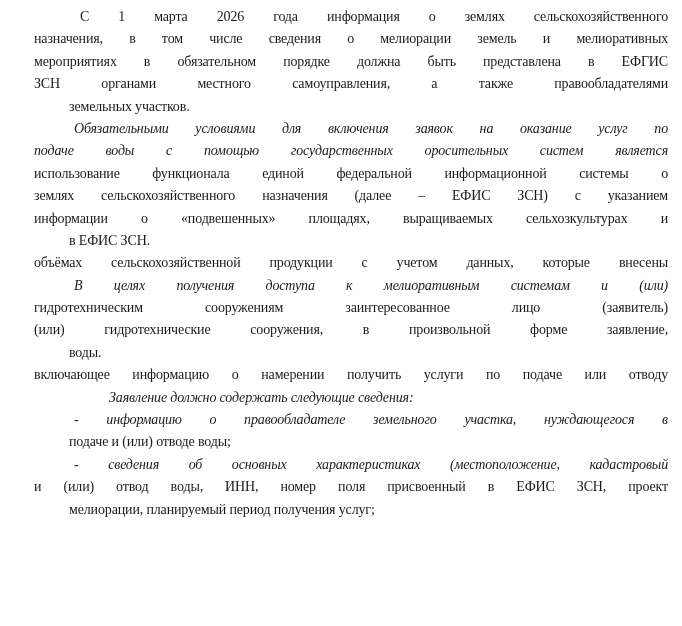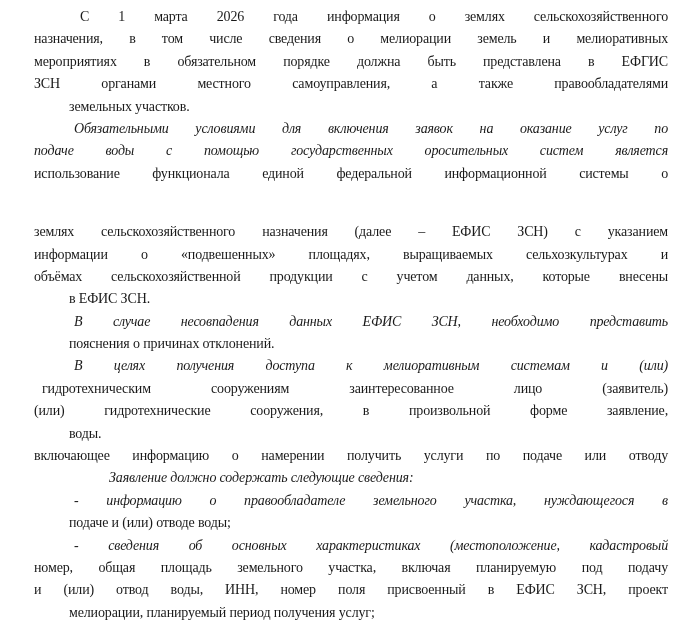--- a/index.html
+++ b/index.html
@@ -57,48 +57,43 @@
     <span class="line" style="white-space: normal;">назначения, в том числе сведения о мелиорации земель и мелиоративных</span>
     <span class="line" style="white-space: normal;">мероприятиях  в обязательном порядке должна быть представлена в ЕФГИС</span>
     <span class="line" style="white-space: normal;">ЗСН органами местного самоуправления, а также правообладателями</span>
     <span class="line last">земельных участков.</span>
   </div>
 
   <div class="para">
     <span class="line indent" style="white-space: normal;">Обязательными условиями для включения заявок на оказание услуг по</span>
     <span class="line" style="white-space: normal; font-style: italic;">подаче воды с помощью государственных оросительных систем является</span>
     <span class="line" style="white-space: normal;">использование функционала единой федеральной информационной системы о</span>
-    <span class="line" style="white-space: normal; margin-top: 36px;">землях сельскохозяйственного назначения (далее – ЕФИС ЗСН) с указанием</span>
+    <span class="line" style="white-space: normal;">землях сельскохозяйственного назначения (далее – ЕФИС ЗСН) с указанием</span>
     <span class="line" style="white-space: normal;">информации о «подвешенных» площадях, выращиваемых сельхозкультурах и</span>
+    <span class="line last">в ЕФИС ЗСН.</span>
     <span class="line" style="white-space: normal;">объёмах сельскохозяйственной продукции с учетом данных, которые внесены</span>
-    <span class="line last">в ЕФИС ЗСН.</span>
   </div>
 
-  <div class="para">
-    <span class="line indent" style="white-space: normal;">В случае несовпадения данных ЕФИС ЗСН, необходимо представить</span>
-    <span class="line last">пояснения о причинах отклонений.</span>
-  </div>
 
   <div class="para">
     <span class="line indent" style="white-space: normal;">В целях получения доступа к мелиоративным системам и (или)</span>
-    <span class="line" style="white-space: normal; margin-left: 8px;">гидротехническим сооружениям заинтересованное лицо (заявитель)</span>
+    <span class="line" style="white-space: normal;">гидротехническим сооружениям заинтересованное лицо (заявитель)</span>
     <span class="line" style="white-space: normal;">(или) гидротехнические сооружения, в произвольной форме заявление,</span>
     <span class="line last">воды.</span>
     <span class="line" style="white-space: normal;">включающее информацию о намерении получить услуги по подаче или отводу</span>
   </div>
 
   <div class="para">
     <span class="line indent last">Заявление должно содержать следующие сведения:</span>
   </div>
 
   <div class="para">
     <span class="line indent" style="white-space: normal;">- информацию о правообладателе земельного участка, нуждающегося в</span>
     <span class="line last">подаче и (или) отводе воды;</span>
   </div>
 
   <div class="para">
     <span class="line indent" style="white-space: normal;">- сведения об основных характеристиках (местоположение, кадастровый</span>
-    <span class="line" style="white-space: normal;">номер, общая площадь земельного участка, включая планируемую под подачу</span>
     <span class="line" style="white-space: normal;">и (или) отвод воды, ИНН, номер поля присвоенный в ЕФИС ЗСН, проект</span>
     <span class="line last">мелиорации, планируемый период получения услуг;</span>
   </div>
 
 </div>
 
 </body></html>

